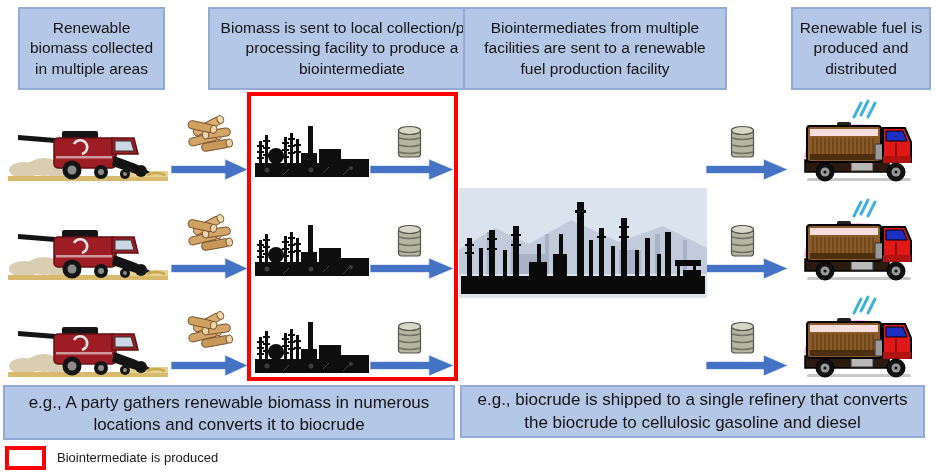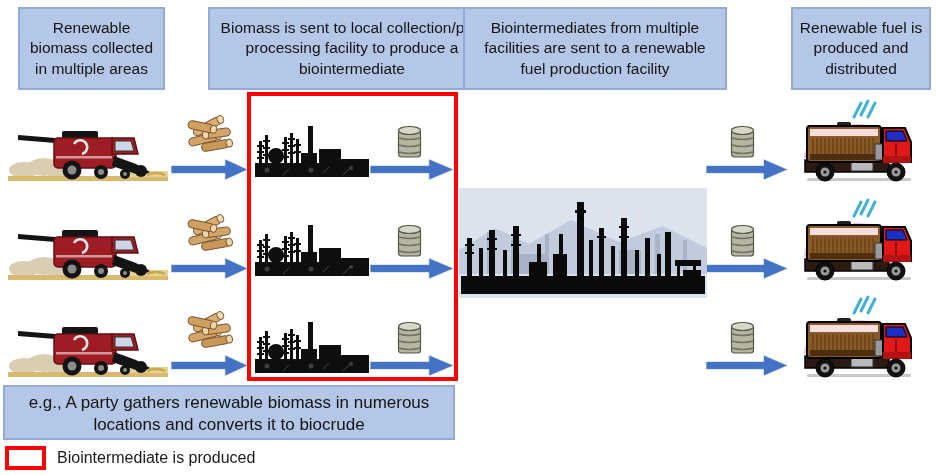--- a/index.html
+++ b/index.html
@@ -18,21 +18,21 @@
   .icon svg{display:block;width:100%;height:100%;}
   .row{position:absolute;left:0;width:936px;height:96px;z-index:2;}
   .highlight{
     position:absolute;border:4px solid #ff0000;box-sizing:border-box;
     z-index:5;pointer-events:none;background:transparent;
   }
   .legend-swatch{
     position:absolute;border:4px solid #ff0000;background:#ffffff;box-sizing:border-box;
   }
   .legend-label{
-    position:absolute;font-size:16px;color:#1a1a1a;line-height:24px;
+    position:absolute;font-size:13px;color:#1a1a1a;line-height:24px;
   }
 </style>
 </head>
 <body>
 
 <svg width="0" height="0" style="position:absolute" aria-hidden="true">
   <defs>
     <symbol id="sym-arrow" viewBox="0 0 100 26" preserveAspectRatio="none">
       <polygon points="0,8.5 70,8.5 70,1 100,13 70,25 70,17.5 0,17.5" fill="#4472c4" stroke="#e9eef8" stroke-width="1"></polygon>
     </symbol>
@@ -379,17 +379,20 @@
     <svg viewBox="0 0 248 110">
         <use href="#sym-refinery"></use>
       </svg>
   </span>
 
   <div class="highlight" style="left:247px;top:92px;width:211px;height:289px;"></div>
 
   <div class="panel cap" style="left:3px;top:385px;width:452px;height:55px;align-items:flex-end;">
     <span>e.g., A party gathers renewable biomass in numerous locations and converts it to biocrude</span>
   </div>
+  <div class="panel cap" style="left:460px;top:385px;width:465px;height:53px;">
+    <span>e.g., biocrude is shipped to a single refinery that converts the biocrude to cellulosic gasoline and diesel</span>
+  </div>
 
   <div class="legend-swatch" style="left:5px;top:446px;width:41px;height:24px;"></div>
   <div class="legend-label" style="left:57px;top:446px;height:24px;">Biointermediate is produced</div>
 
 </div>
 
 </body></html>

